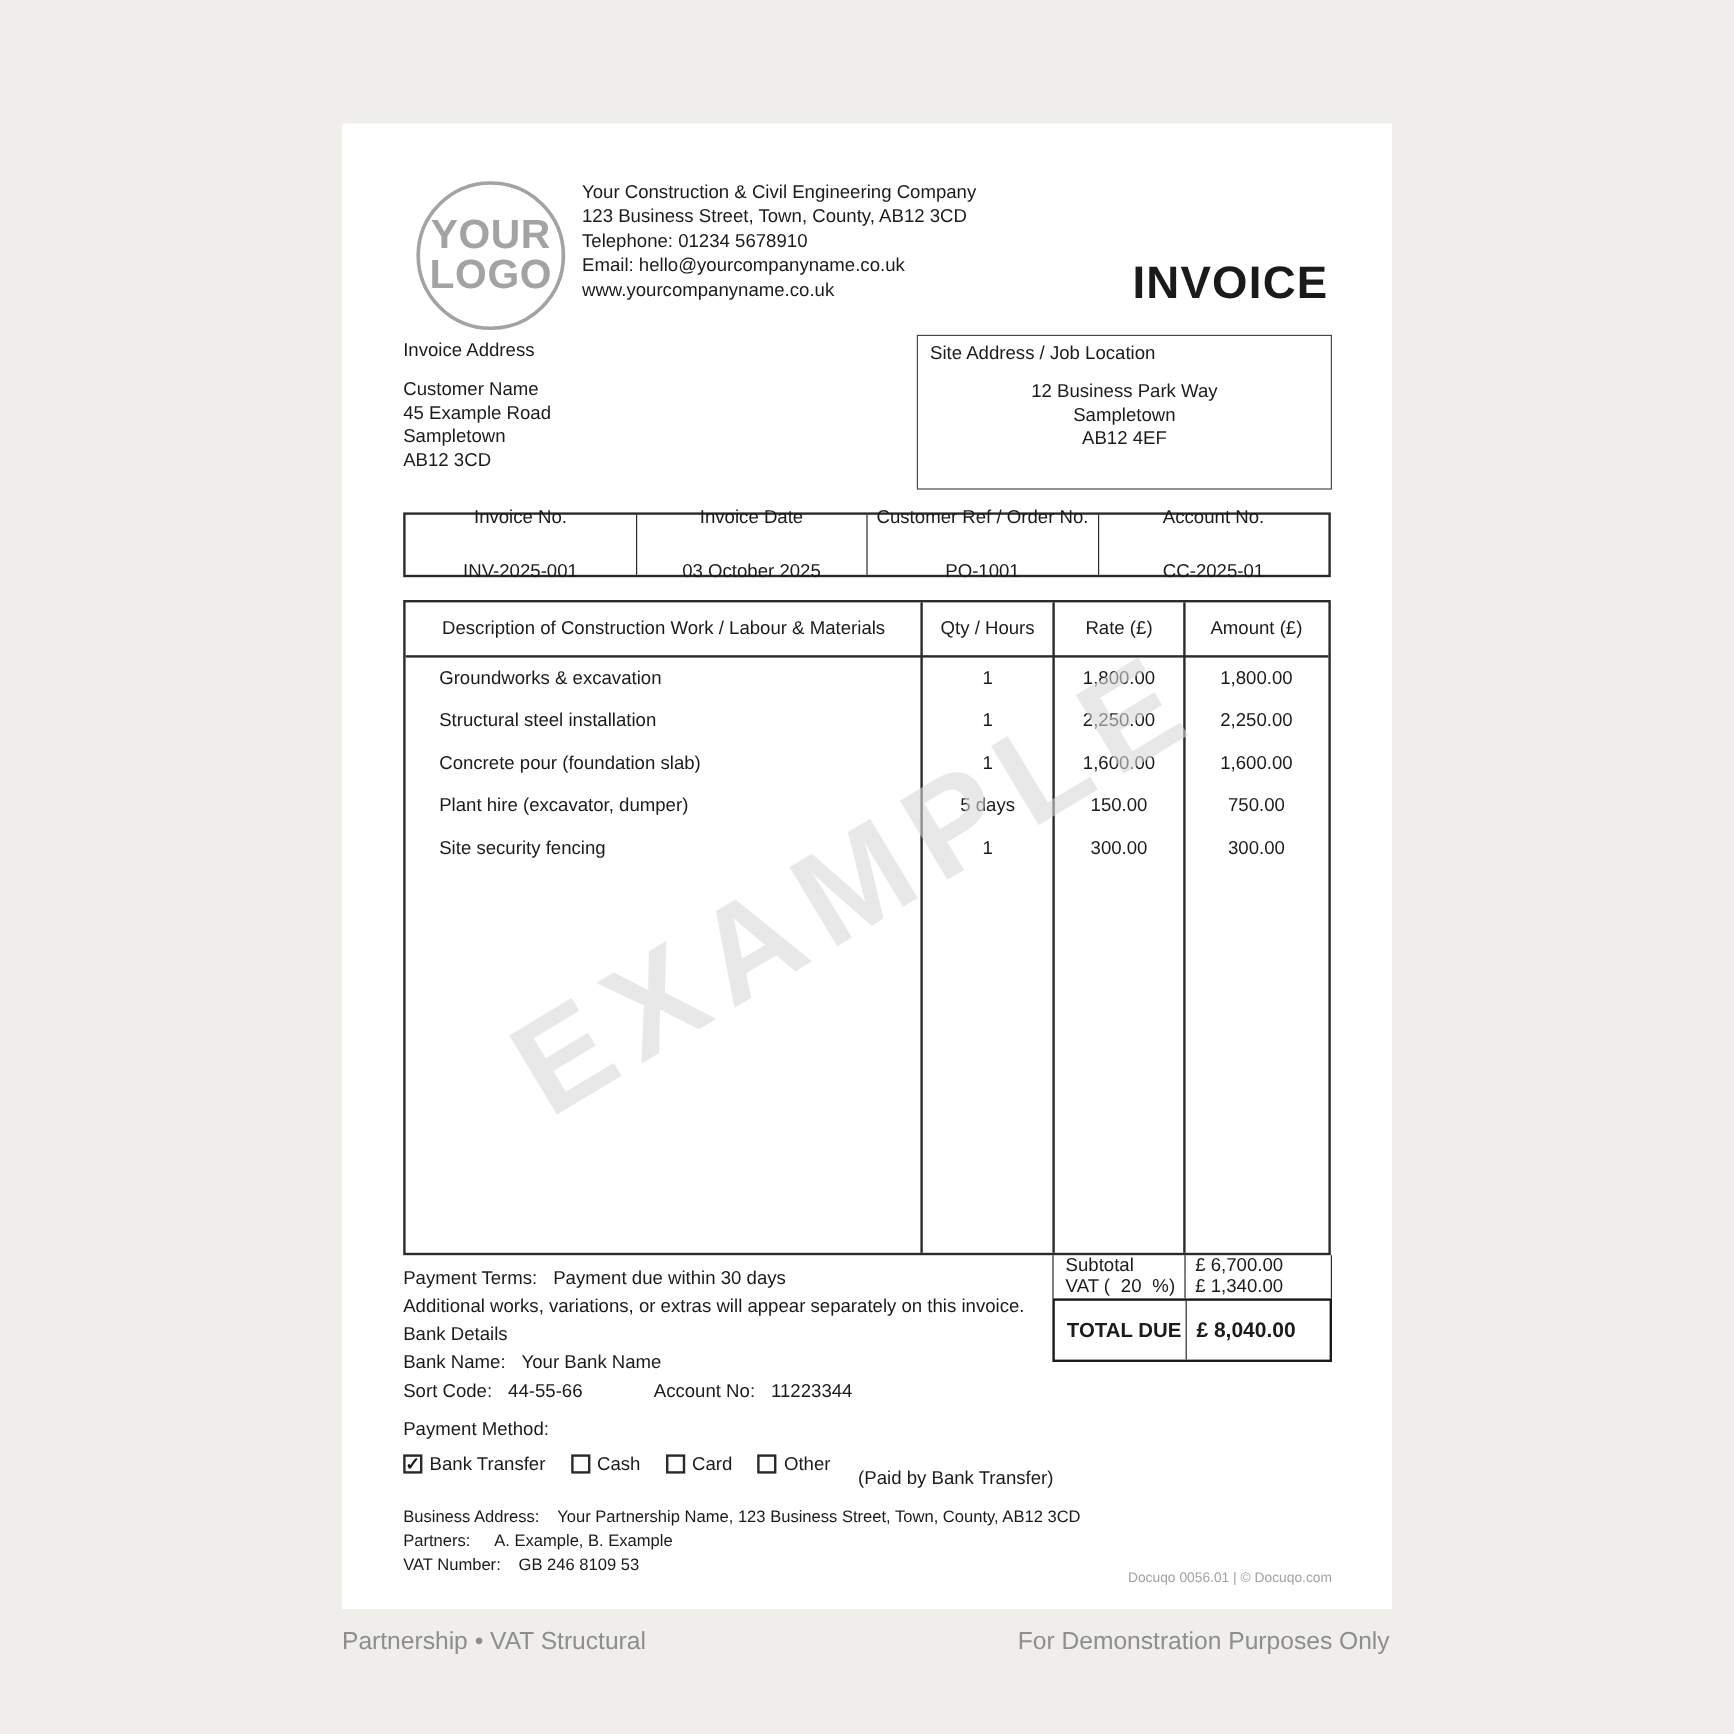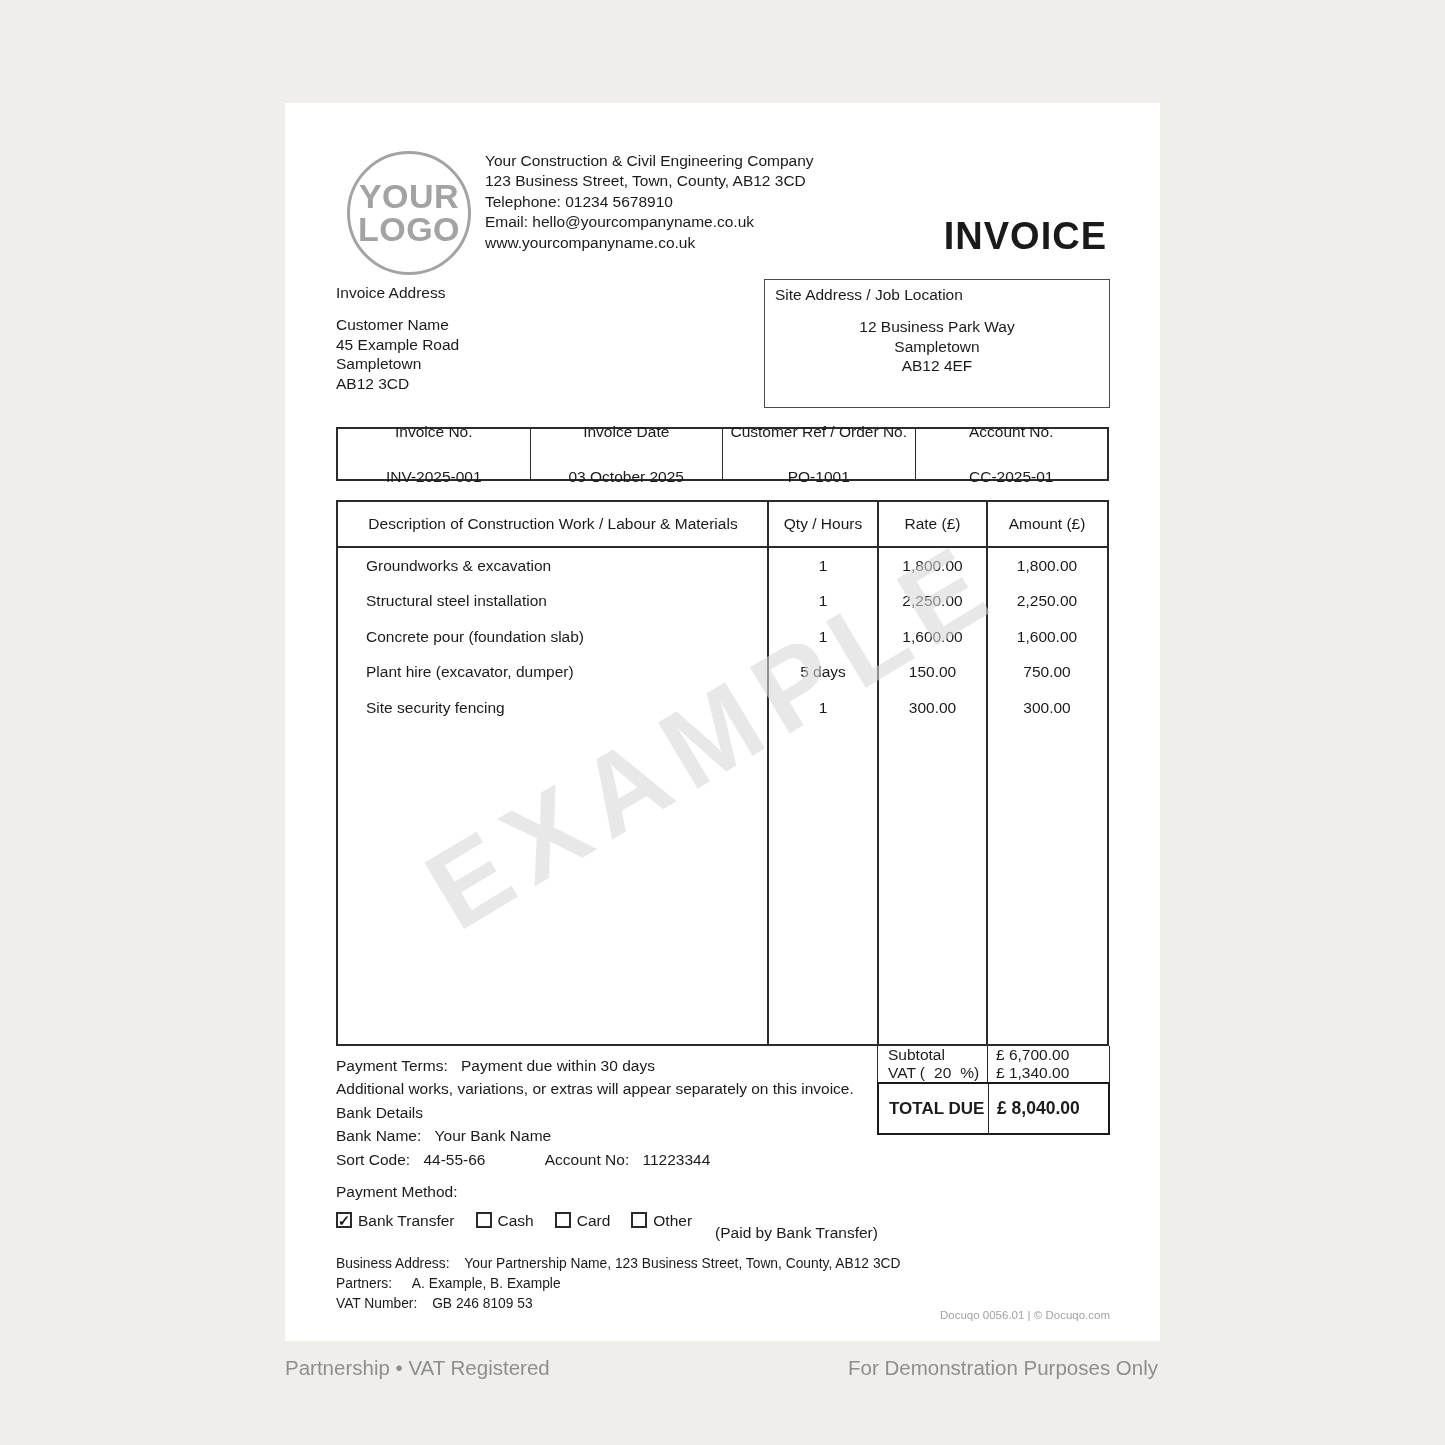--- a/index.html
+++ b/index.html
@@ -315,14 +315,14 @@
     </div>
     <div>
       <span>VAT Number:</span>
       <span class="gap-v">GB 246 8109 53</span>
     </div>
   </div>
 
   <div class="credit">Docuqo 0056.01 | © Docuqo.com</div>
 </div>
 
-<div class="footer-left">Partnership • VAT Registered</div>
+<div class="footer-left">Partnership • VAT Structural</div>
 <div class="footer-right">For Demonstration Purposes Only</div>
 
 </body></html>

